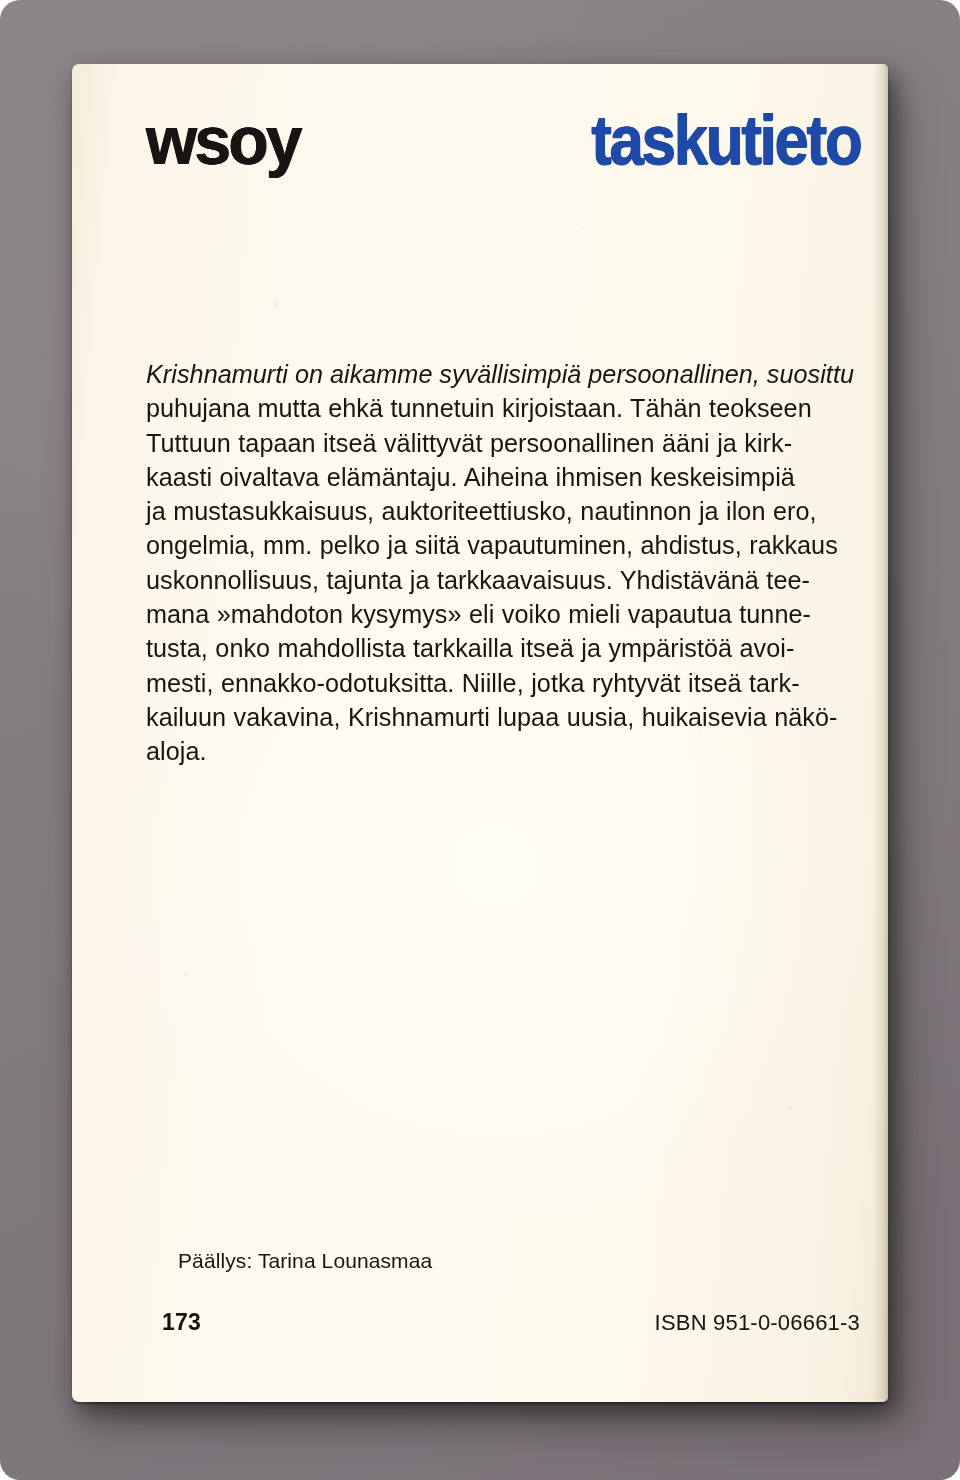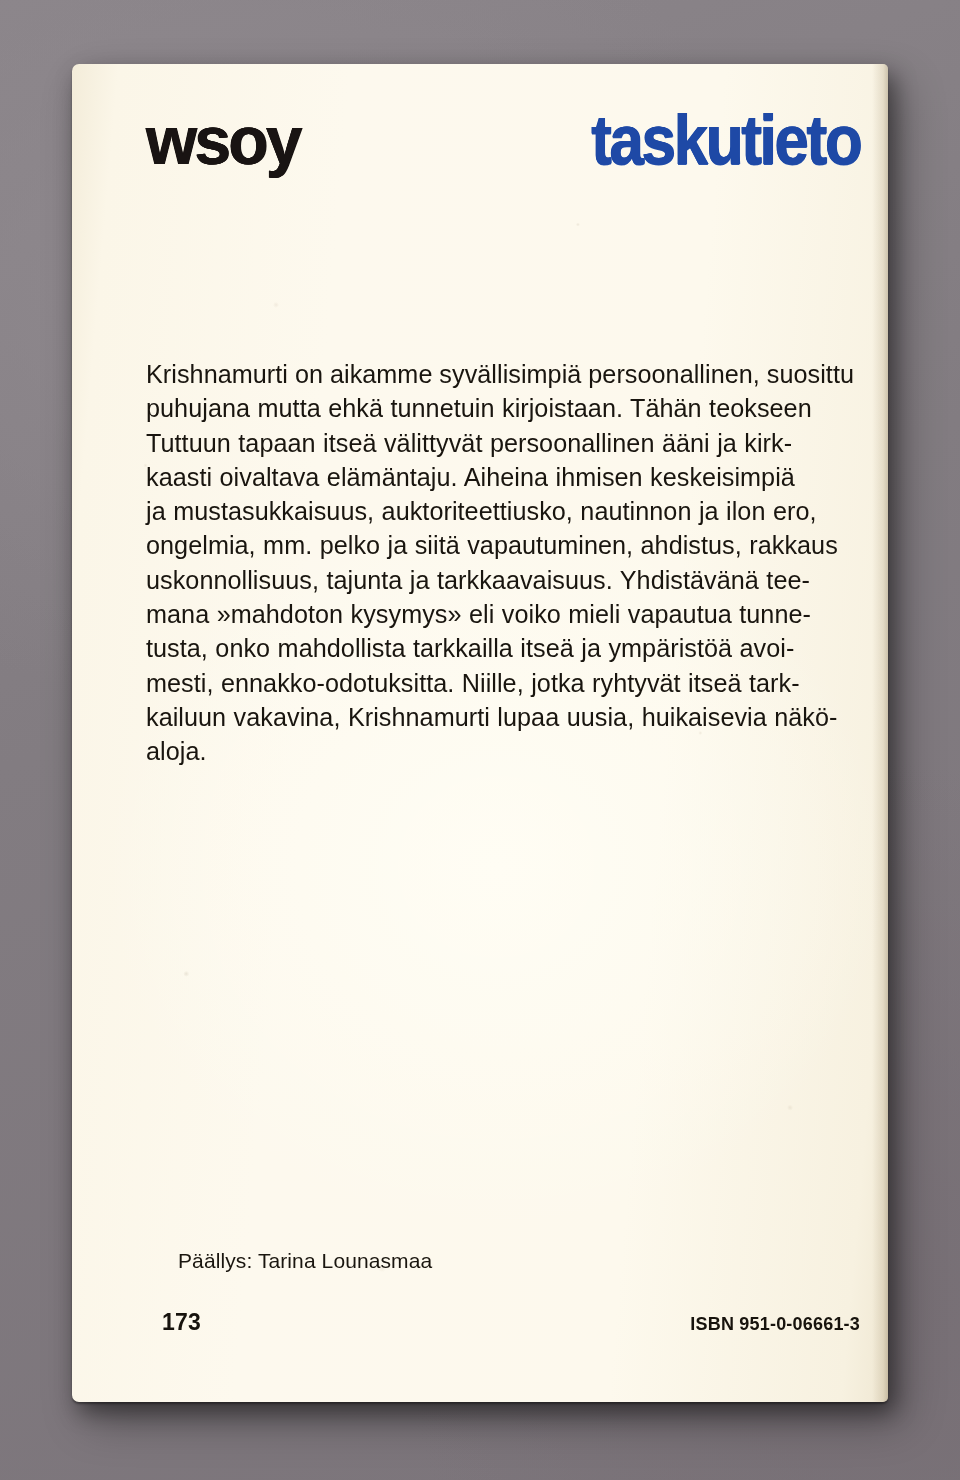--- a/index.html
+++ b/index.html
@@ -19,20 +19,21 @@
   #photo {
     position: relative;
     width: 960px;
     height: 1480px;
     background: #837d82;
     background-image:
       radial-gradient(ellipse 900px 700px at 22% 18%, #8e888d 0%, rgba(142,136,141,0) 62%),
       radial-gradient(ellipse 800px 900px at 92% 88%, #776f75 0%, rgba(119,111,117,0) 60%),
       linear-gradient(160deg, #8b858a 0%, #827c81 42%, #7b747a 100%);
     overflow: hidden;
+    border-radius: 20px;
   }
 
   
   #book {
     position: absolute;
     left: 72px;
     top: 64px;
     width: 816px;
     height: 1338px;
     border-radius: 7px 5px 5px 7px;
@@ -130,20 +131,21 @@
   }
 
   #blurb .ln {
     display: block;
     white-space: nowrap;
   }
 
   #blurb .ln.stretch {
     display: flex;
     justify-content: space-between;
+    font-style: italic;
   }
 
   #blurb .ln.stretch > span { white-space: pre; }
 
   
   #credit {
     position: absolute;
     left: 74px;
     top: 1184px;
     font-size: 21px;
@@ -165,24 +167,23 @@
 
   #series-number {
     font-size: 23px;
     font-weight: bold;
     color: #17130d;
     letter-spacing: 0.2px;
     margin-left: 16px;
   }
 
   #isbn {
-    font-size: 18px;
+    font-size: 22px;
     color: #17130d;
     letter-spacing: 0.2px;
-    font-weight: bold;
   }
 </style>
 </head>
 <body>
 
 <div id="photo">
 
   <div id="book">
 
     <div id="masthead">

